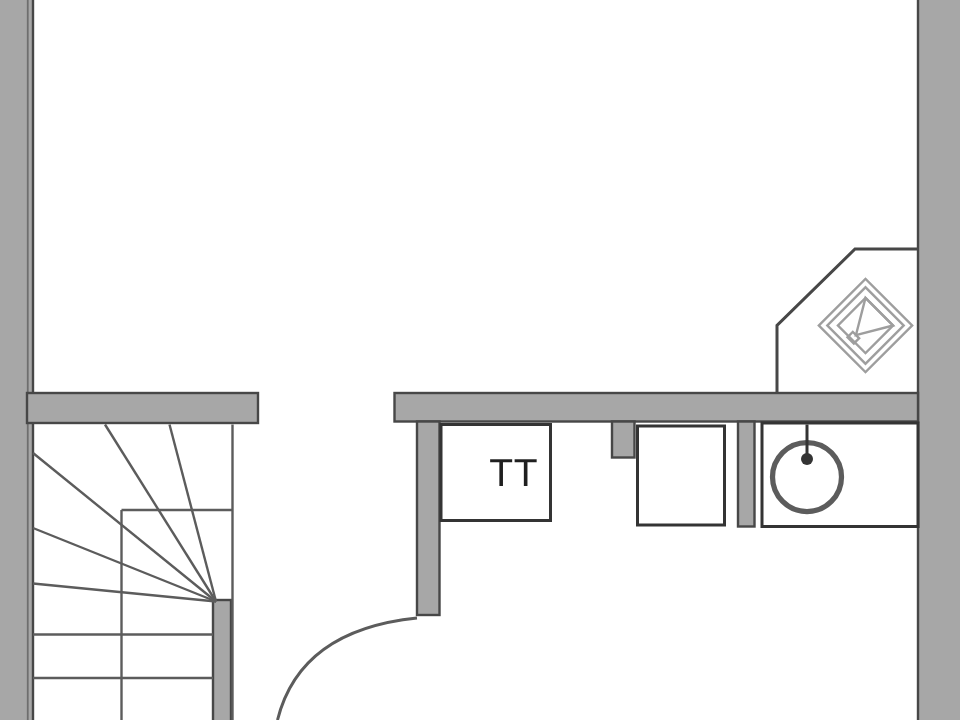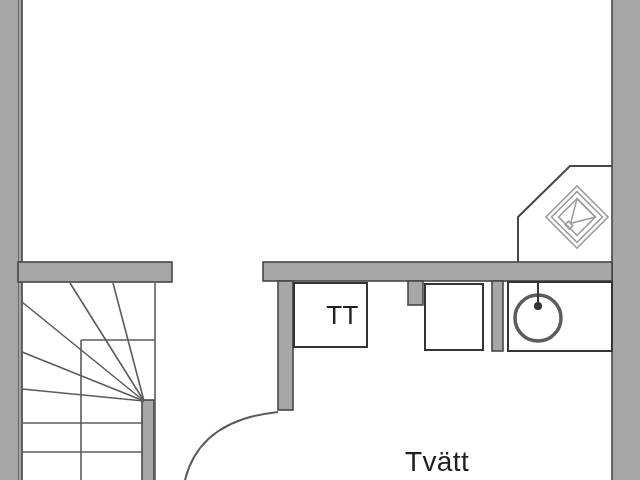--- a/index.html
+++ b/index.html
@@ -78,14 +78,13 @@
       <line class="ln" x1="144" y1="401" x2="22" y2="352"></line>
       <line class="ln" x1="144" y1="401" x2="22" y2="389"></line>
       <line class="ln" x1="22" y1="423" x2="142" y2="423"></line>
       <line class="ln" x1="22" y1="452" x2="142" y2="452"></line>
     </g>
 
     <path class="arc" d="M 278 412 Q 200 420 185 480"></path>
   </svg>
 
   <div class="label label-tt">TT</div>
-  <div class="label label-tvatt">Tvätt</div>
 </div>
 
 </body></html>

